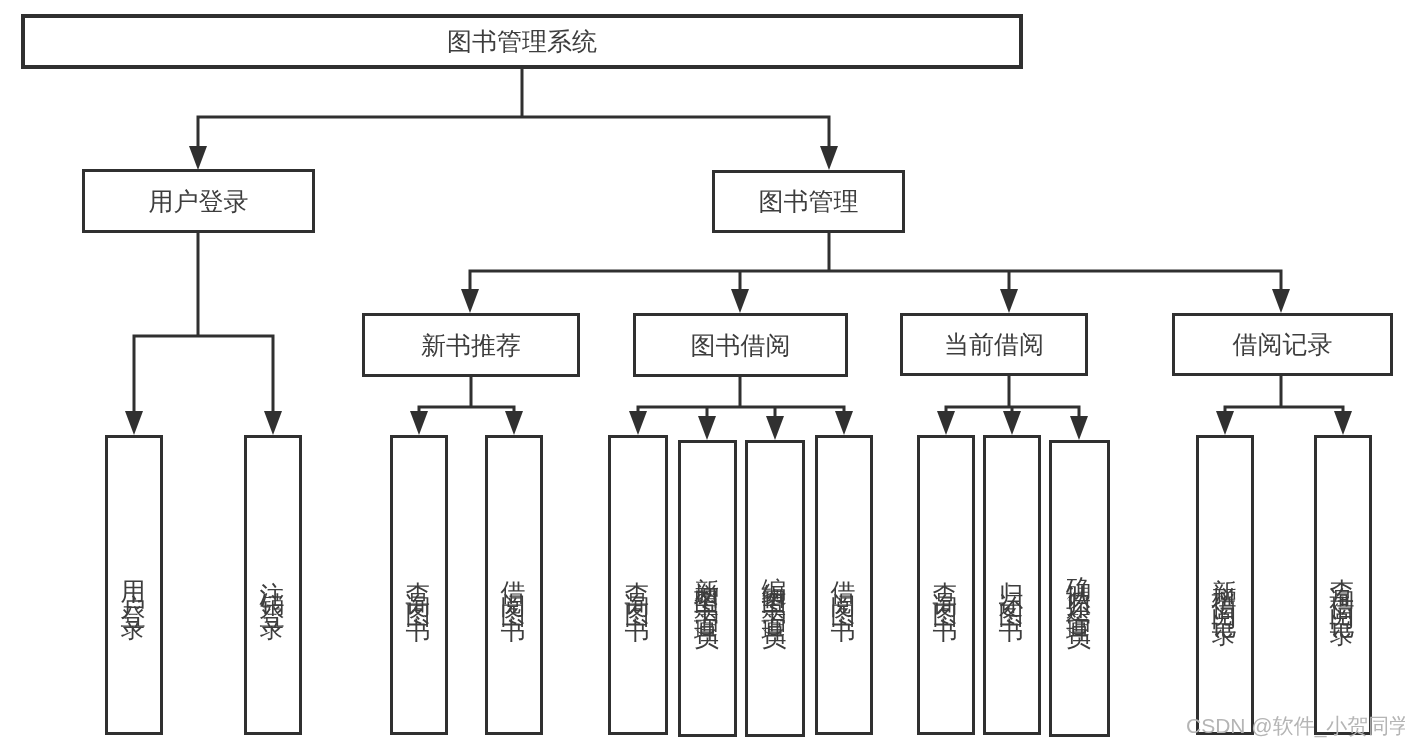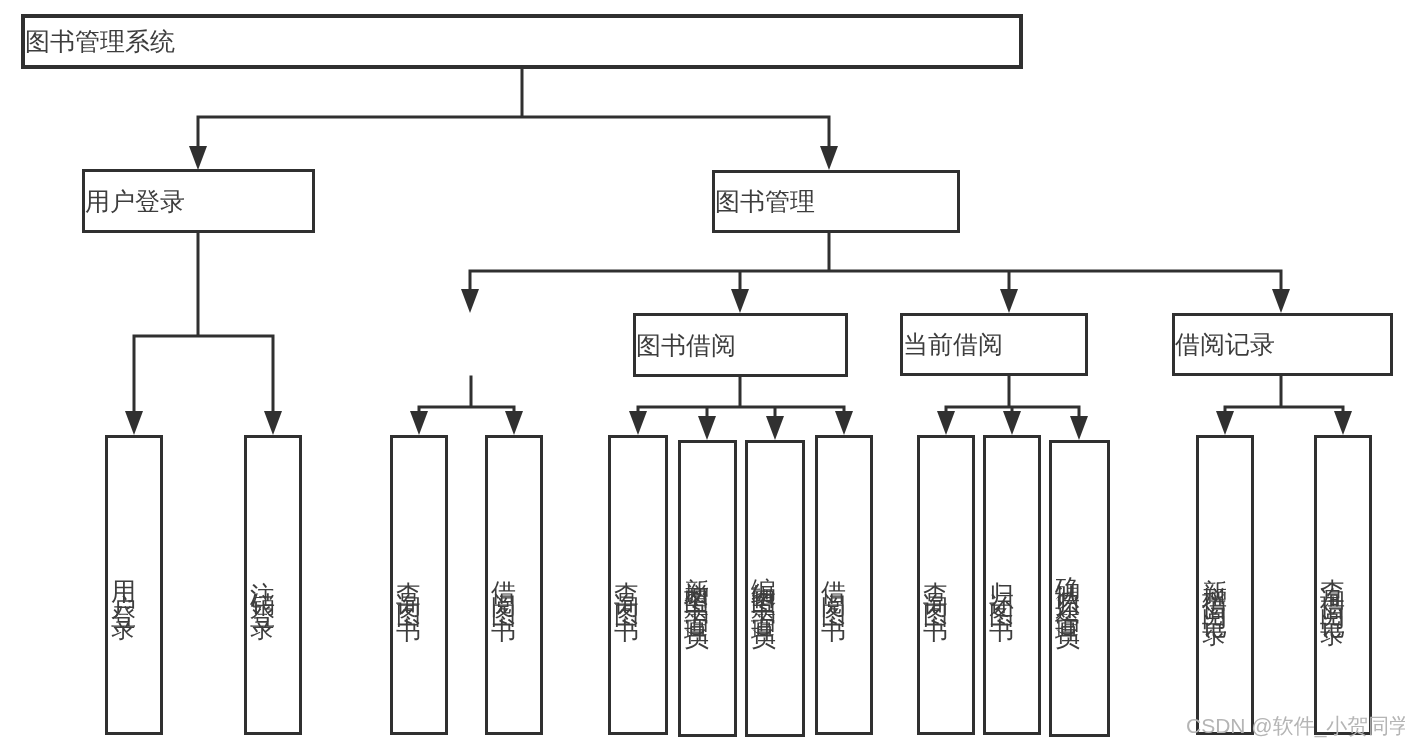--- a/index.html
+++ b/index.html
@@ -9,21 +9,21 @@
     background:#ffffff;
     font-family:"Liberation Sans","DejaVu Sans",sans-serif;
     overflow:hidden;
   }
   #connectors{position:absolute;left:0;top:0;z-index:1;}
   .node{
     position:absolute;
     box-sizing:border-box;
     background:#ffffff;
     border:3px solid #303030;
-    display:flex;align-items:center;justify-content:flex-start;
+    display:flex;align-items:center;justify-content:center;
     color:#3d3d3d;
     z-index:2;
   }
   .hnode{font-size:25px;}
   .root{border-width:4px;}
   .vnode{font-size:25px;}
   .vnode .vtext{
     writing-mode:vertical-rl;
     text-orientation:mixed;
     white-space:nowrap;
@@ -81,24 +81,27 @@
     <polygon points="1334,411 1352,411 1343,435" fill="#303030" stroke="none"></polygon>
   </svg>
 
   <div class="node hnode root" style="left:21px;top:14px;width:1002px;height:55px;">
     <span>图书管理系统</span>
   </div>
 
   <div class="node hnode" style="left:82px;top:169px;width:233px;height:64px;">
     <span>用户登录</span>
   </div>
-  <div class="node hnode" style="left:712px;top:170px;width:248px;height:63px;">
+  <div class="node hnode" style="left:712px;top:170px;width:193px;height:63px;">
     <span>图书管理</span>
   </div>
 
+  <div class="node hnode" style="left:362px;top:313px;width:218px;height:64px;">
+    <span>新书推荐</span>
+  </div>
   <div class="node hnode" style="left:633px;top:313px;width:215px;height:64px;">
     <span>图书借阅</span>
   </div>
   <div class="node hnode" style="left:900px;top:313px;width:188px;height:63px;">
     <span>当前借阅</span>
   </div>
   <div class="node hnode" style="left:1172px;top:313px;width:221px;height:63px;">
     <span>借阅记录</span>
   </div>
 

